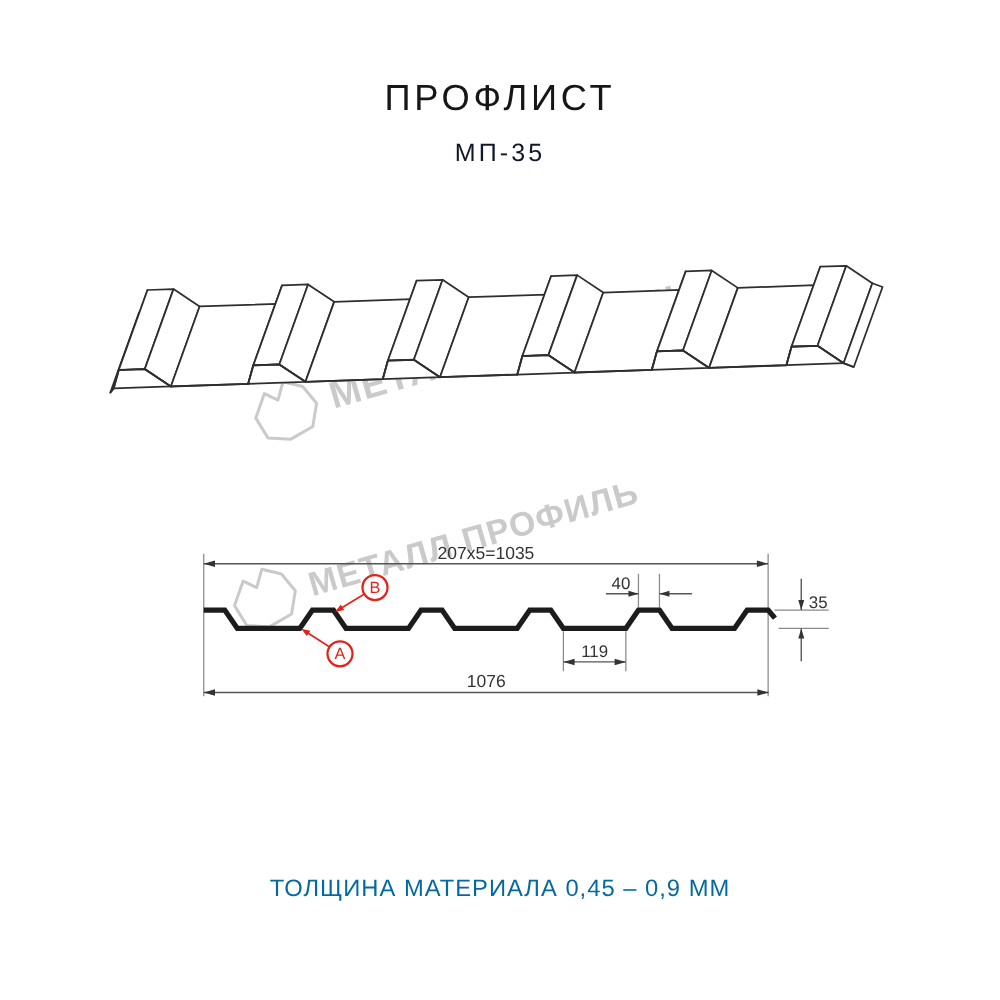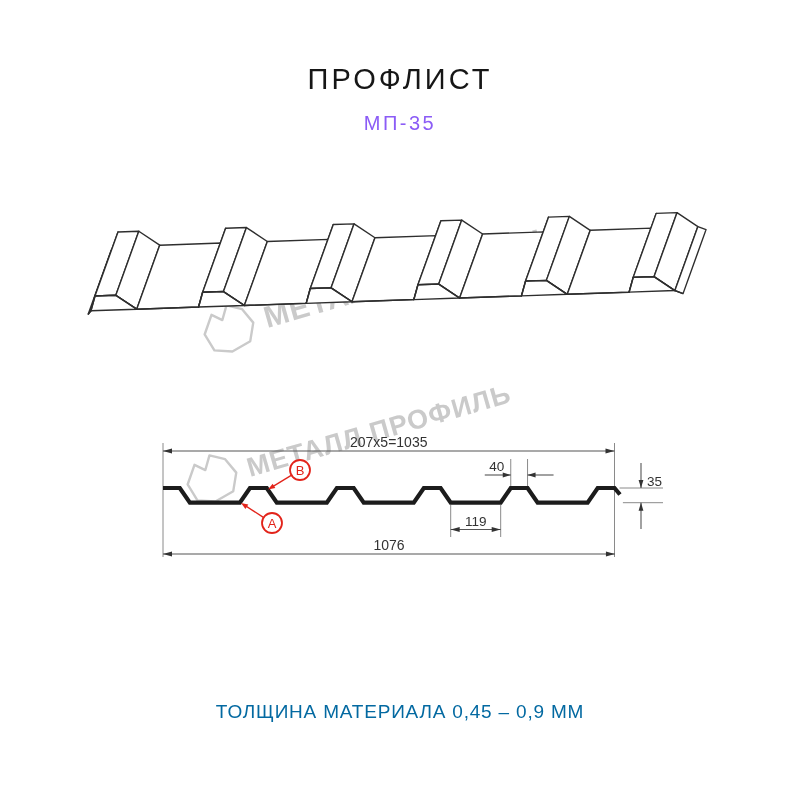--- a/index.html
+++ b/index.html
@@ -6,21 +6,21 @@
   body{
     width:800px;height:800px;position:relative;overflow:hidden;
     background:#ffffff;font-family:"Liberation Sans",sans-serif;
   }
   .title{
     position:absolute;top:63px;left:0;width:800px;text-align:center;
     font-size:29px;font-weight:400;letter-spacing:3px;color:#161616;
   }
   .subtitle{
     position:absolute;top:112px;left:0;width:800px;text-align:center;
-    font-size:20px;font-weight:500;letter-spacing:2.5px;color:#8b5cf6;
+    font-size:20px;font-weight:500;letter-spacing:2.5px;color:#0f172a;
   }
   .footer{
     position:absolute;top:701px;left:0;width:800px;text-align:center;
     font-size:19px;font-weight:500;letter-spacing:.8px;color:#0369a1;
   }
   .watermark{
     position:absolute;display:flex;align-items:center;gap:10px;
     font-weight:bold;white-space:nowrap;transform-origin:left center;
     z-index:1;user-select:none;
   }

